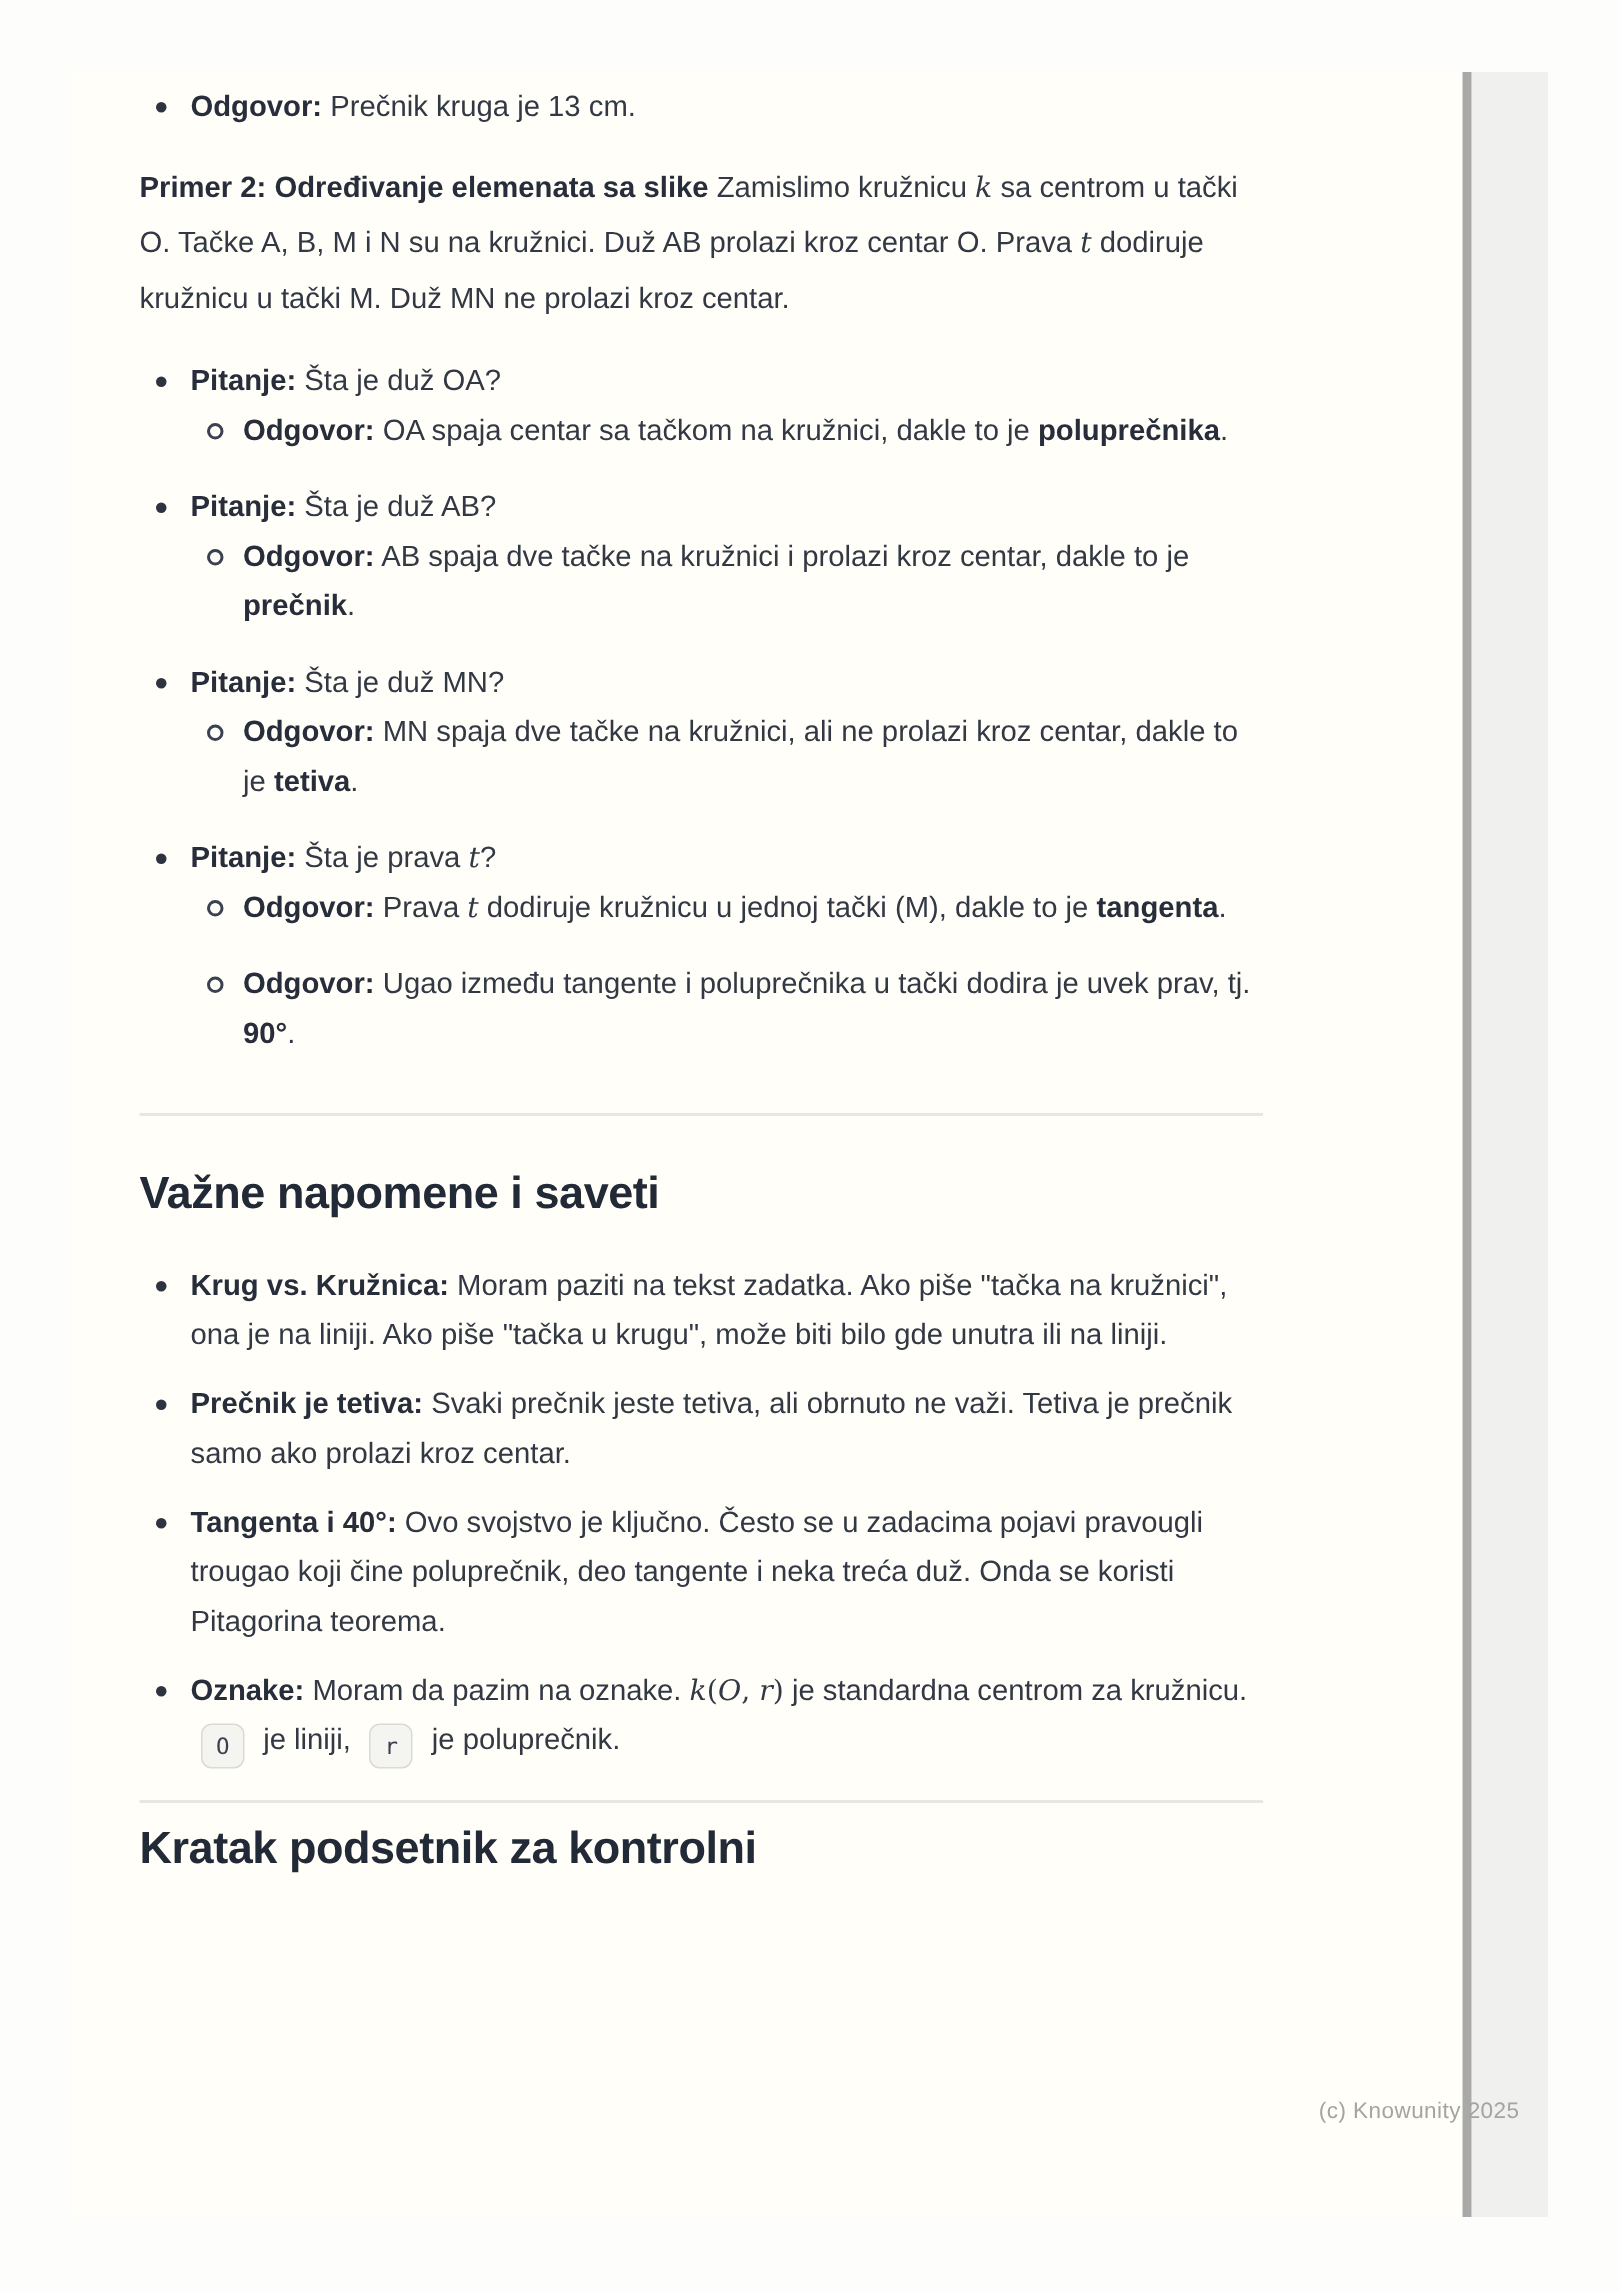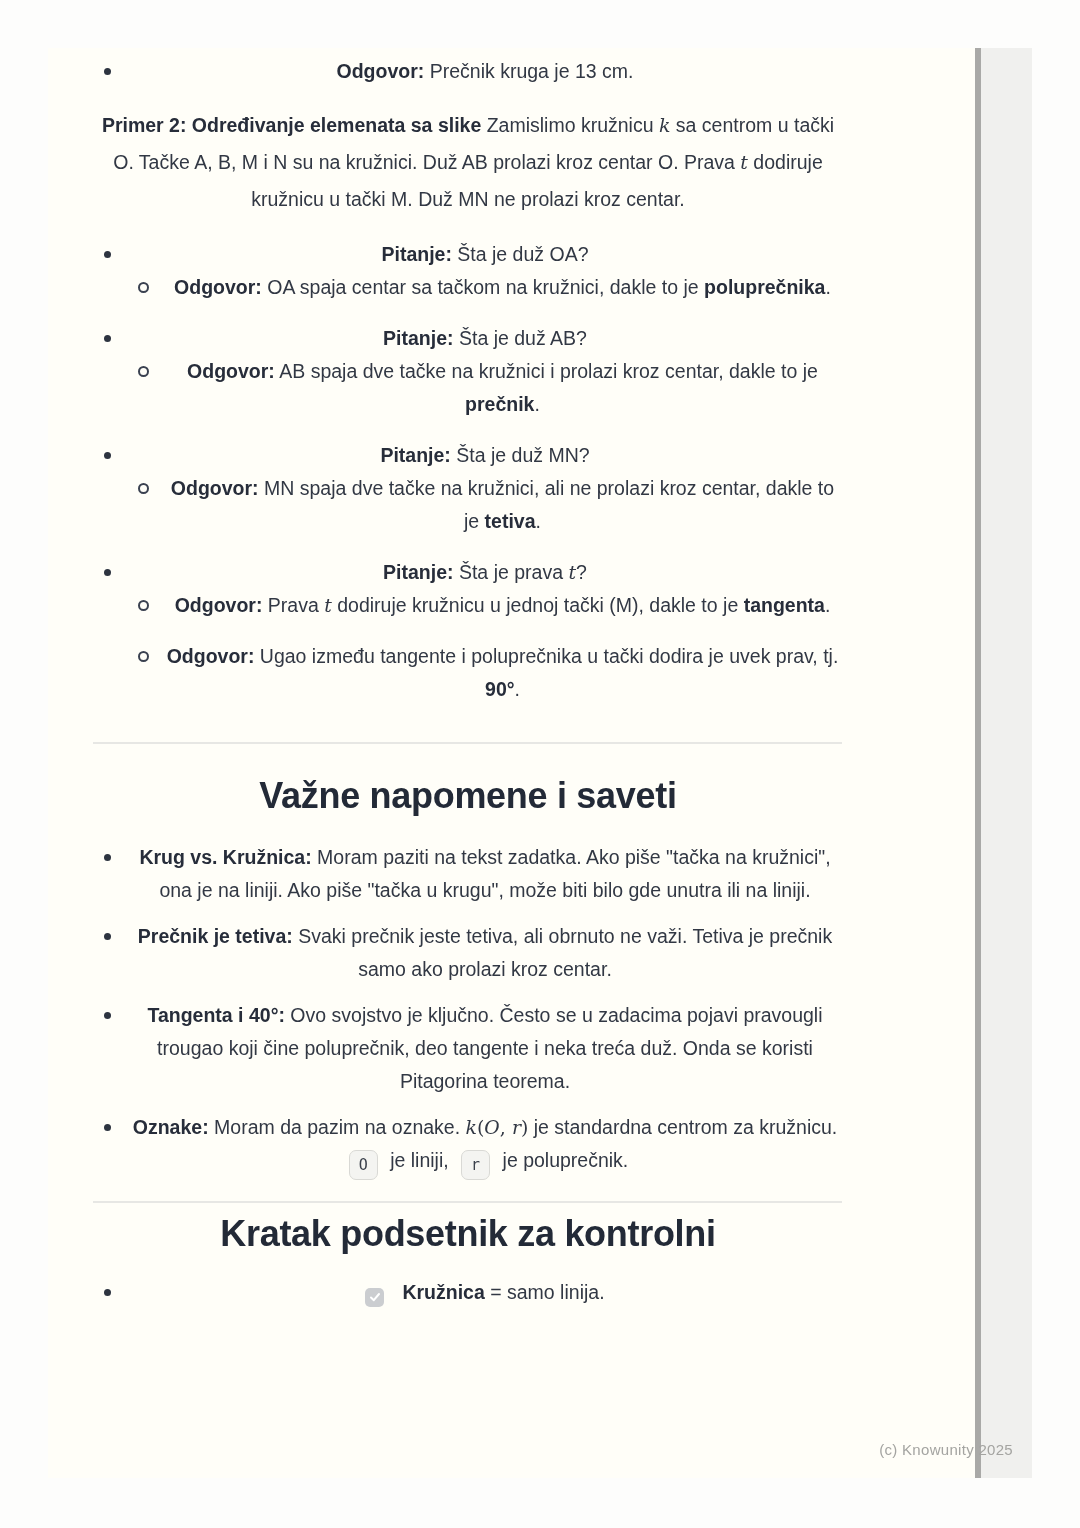--- a/index.html
+++ b/index.html
@@ -4,21 +4,21 @@
 <style>
   html,body{margin:0;padding:0;}
   body{
     width:1080px;height:1528px;position:relative;overflow:hidden;
     background:#fdfdfc;
     font-family:"Liberation Sans","DejaVu Sans",sans-serif;
     color:#2d3440;
   }
   .page{
     position:absolute;left:48px;top:48px;width:927px;height:1430px;
-    background:#fffef8;z-index:1;text-align:center;
+    background:#fffef8;z-index:1;
   }
   .content{position:absolute;left:45px;top:0;width:750px;}
   .txt{font-size:19.5px;line-height:33px;color:#323844;}
   b,.b{font-weight:700;color:#272d3a;}
   .mi{font-family:"DejaVu Serif",serif;font-style:italic;font-size:0.97em;}
   .mn{font-family:"DejaVu Serif",serif;font-style:normal;font-size:0.97em;}
 
   .li1{position:relative;padding-left:34px;}
   .li1::before{
     content:"";position:absolute;left:11px;top:13px;width:7px;height:7px;
@@ -33,21 +33,21 @@
   .top-item{margin-top:7px;}
   .para{margin-top:19px;line-height:37px;}
   .qa-list{margin-top:20px;}
   .qa-item + .qa-item{margin-top:18px;}
 
   .rule{border:0;border-top:2px solid #e7e7e4;width:749px;margin:0;}
   .rule-1{margin-top:36px;}
   .rule-2{margin-top:21px;}
 
   h2{
-    margin:0;font-size:36px;line-height:37px;font-weight:700;
+    margin:0;font-size:30px;line-height:37px;font-weight:700;
     letter-spacing:-0.3px;color:#232a37;
   }
   .h2-1{margin-top:33px;}
   .h2-2{margin-top:12px;}
 
   .notes{margin-top:27px;}
   .note + .note{margin-top:13px;}
 
   .code{
     display:inline-block;vertical-align:-3px;
@@ -67,21 +67,21 @@
 
   .side-panel{
     position:absolute;left:981px;top:48px;width:51px;height:1430px;
     background:#f0f0ee;z-index:2;
   }
   .side-thumb{
     position:absolute;left:975px;top:48px;width:6px;height:1430px;
     background:#a9a9a7;z-index:2;
   }
   .watermark{
-    position:absolute;top:1441px;right:67px;z-index:3;
+    position:absolute;top:1399px;right:67px;z-index:3;
     font-size:15px;color:#a4a4a1;letter-spacing:0.3px;
   }
 </style>
 </head>
 <body>
 
 <div class="page">
   <div class="content">
 
     <div class="txt li1 top-item">
@@ -159,27 +159,20 @@
       <div class="txt li1 note">
         <b>Oznake:</b><span> Moram da pazim na oznake. </span><span class="mi">k</span><span class="mn">(</span><span class="mi">O</span><span class="mn">, </span><span class="mi">r</span><span class="mn">)</span><span> je standardna centrom za kružnicu. </span><span class="code">O</span><span> je liniji, </span><span class="code">r</span><span> je poluprečnik.</span>
       </div>
 
     </div>
 
     <hr class="rule rule-2">
 
     <h2 class="h2-2">Kratak podsetnik za kontrolni</h2>
 
-    <div class="txt li1 check-item">
-      <span class="checkbox">
-          <svg width="12" height="12" viewBox="0 0 12 12">
-            <polyline points="2,6.5 4.8,9.2 10,3" fill="none" stroke="#ffffff" stroke-width="2" stroke-linecap="round" stroke-linejoin="round"></polyline>
-          </svg>
-        </span><b>Kružnica</b><span> = samo linija.</span>
-    </div>
 
   </div>
 </div>
 
 <div class="side-panel"></div>
 <div class="side-thumb"></div>
 
 <div class="watermark">(c) Knowunity 2025</div>
 
 </body></html>

